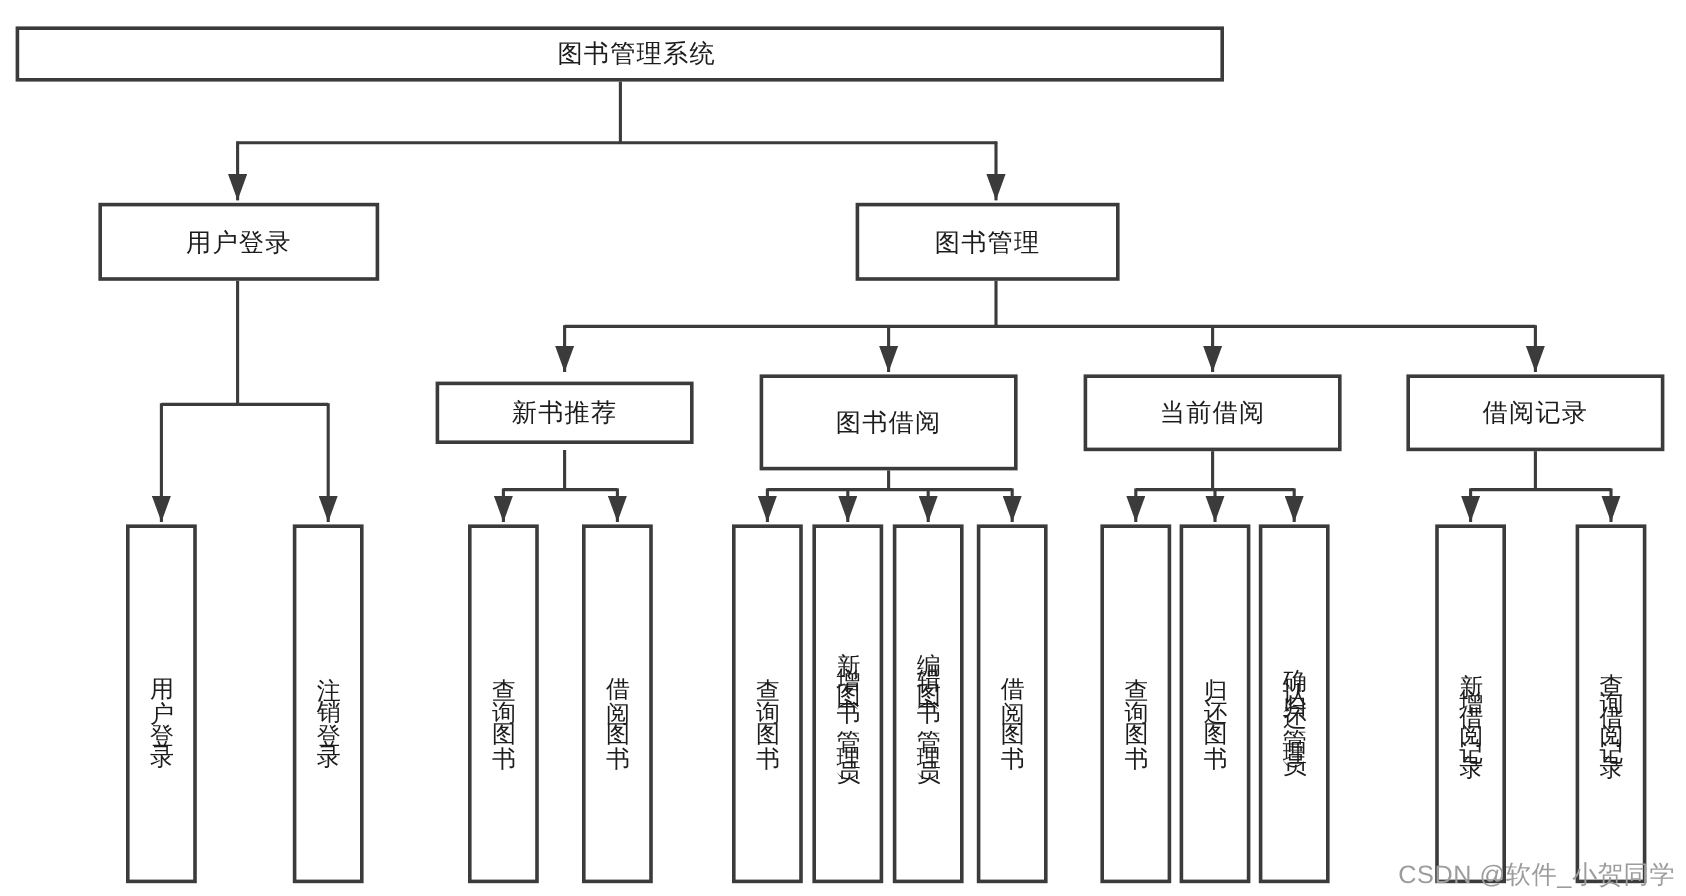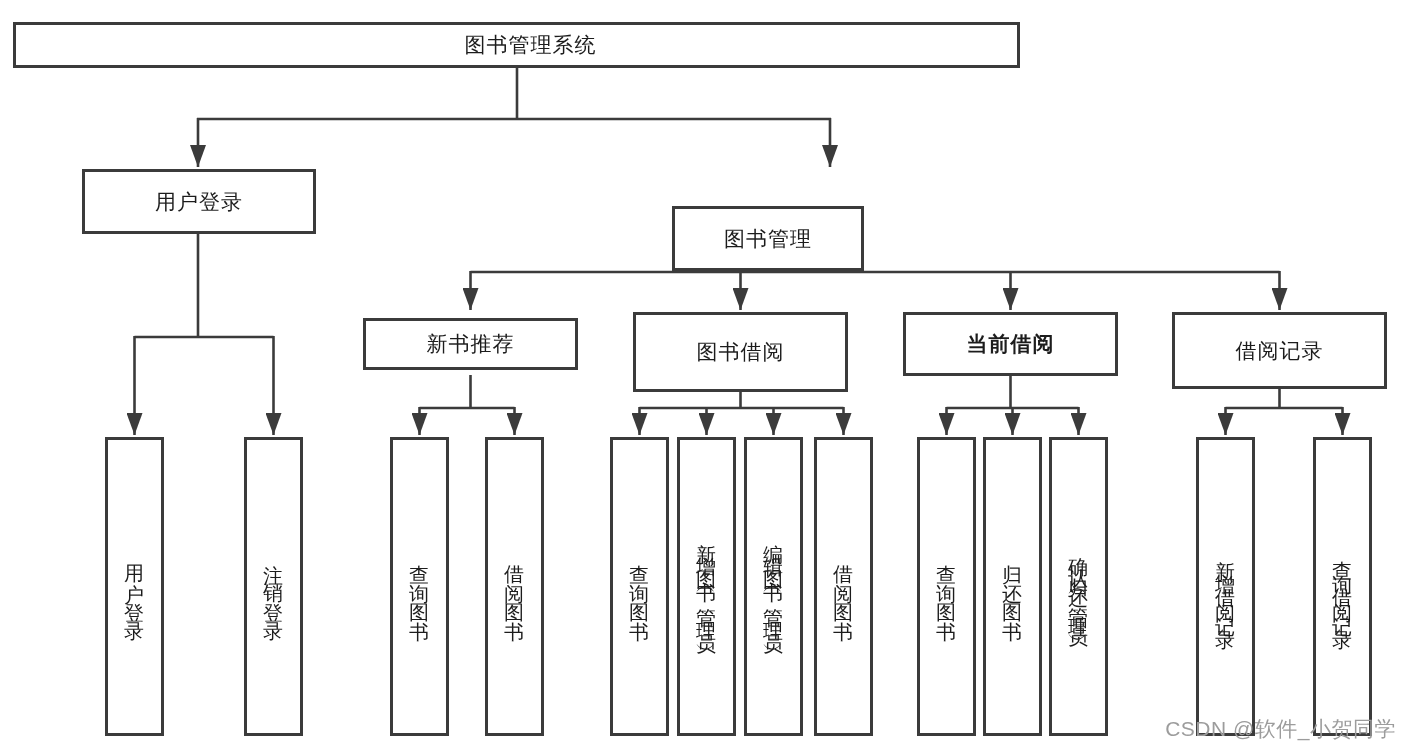--- a/index.html
+++ b/index.html
@@ -113,34 +113,34 @@
     </g>
   </svg>
 
   <div class="hbox" style="left:13px; top:22px; width:1007px; height:46px;padding-left:28px;">
     <span>图书管理系统</span>
   </div>
 
   <div class="hbox" style="left:82px; top:169px; width:234px; height:65px;">
     <span>用户登录</span>
   </div>
-  <div class="hbox" style="left:672px; top:169px; width:192px; height:65px;margin-top:37px;">
+  <div class="hbox" style="left:713px; top:169px; width:220px; height:65px;">
     <span>图书管理</span>
   </div>
 
   <div class="hbox" style="left:363px; top:318px; width:215px; height:52px;">
     <span>新书推荐</span>
   </div>
   <div class="hbox" style="left:633px; top:312px; width:215px; height:80px;">
     <span>图书借阅</span>
   </div>
-  <div class="hbox" style="left:903px; top:312px; width:215px; height:64px;font-weight:bold;">
+  <div class="hbox" style="left:903px; top:312px; width:215px; height:64px;">
     <span>当前借阅</span>
   </div>
-  <div class="hbox" style="left:1172px; top:312px; width:215px; height:77px;">
+  <div class="hbox" style="left:1172px; top:312px; width:215px; height:64px;">
     <span>借阅记录</span>
   </div>
 
   <div class="vbox sparse" style="left:105px;">
     <span>用户登录</span>
   </div>
   <div class="vbox sparse" style="left:244px;">
     <span>注销登录</span>
   </div>
 

